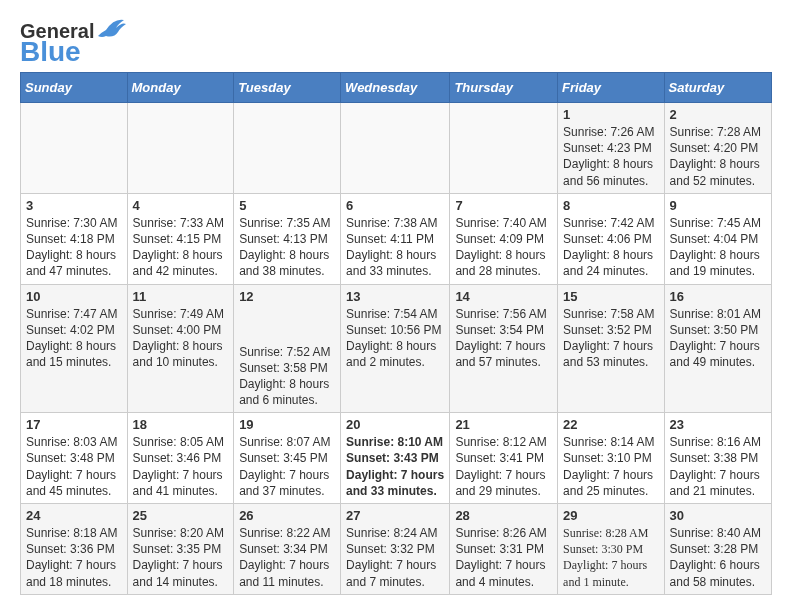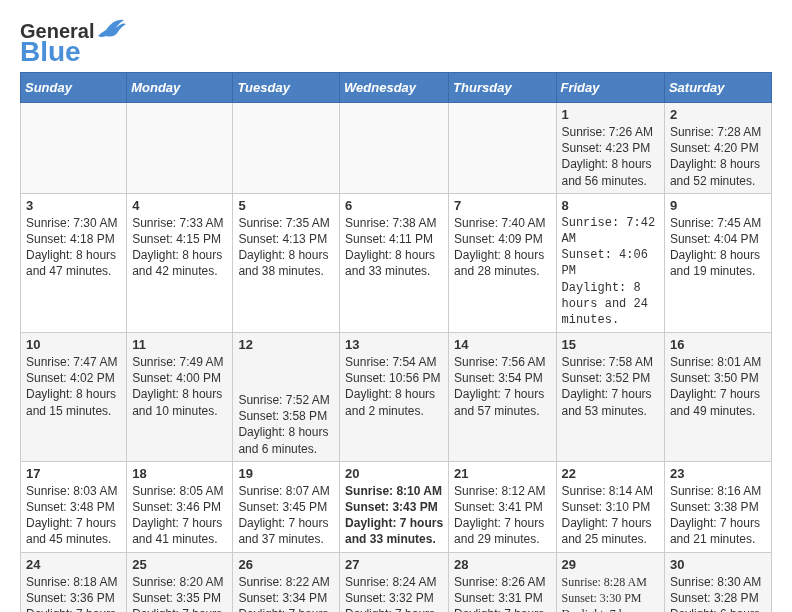--- a/index.html
+++ b/index.html
@@ -170,21 +170,21 @@
 Daylight: 8 hours and 33 minutes.</div>
           </td>
           <td>
             <span class="day-number">7</span>
             <div class="day-info" style="white-space: pre-line;">Sunrise: 7:40 AM
 Sunset: 4:09 PM
 Daylight: 8 hours and 28 minutes.</div>
           </td>
           <td>
             <span class="day-number">8</span>
-            <div class="day-info" style="white-space: pre-line; font-family: Liberation Mono, monospace;">Sunrise: 7:42 AM
+            <div class="day-info" style="white-space: pre-line;">Sunrise: 7:42 AM
 Sunset: 4:06 PM
 Daylight: 8 hours and 24 minutes.</div>
           </td>
           <td>
             <span class="day-number">9</span>
             <div class="day-info" style="white-space: pre-line;">Sunrise: 7:45 AM
 Sunset: 4:04 PM
 Daylight: 8 hours and 19 minutes.</div>
           </td>
         </tr>
@@ -308,20 +308,20 @@
 Daylight: 7 hours and 4 minutes.</div>
           </td>
           <td>
             <span class="day-number">29</span>
             <div class="day-info" style="white-space: pre-line; font-family: Liberation Serif, serif;">Sunrise: 8:28 AM
 Sunset: 3:30 PM
 Daylight: 7 hours and 1 minute.</div>
           </td>
           <td>
             <span class="day-number">30</span>
-            <div class="day-info" style="white-space: pre-line;">Sunrise: 8:30 AM
+            <div class="day-info" style="white-space: pre-line;">Sunrise: 8:40 AM
 Sunset: 3:28 PM
 Daylight: 6 hours and 58 minutes.</div>
           </td>
         </tr>
       </tbody>
   </table>
 </div>
 
 </body></html>

